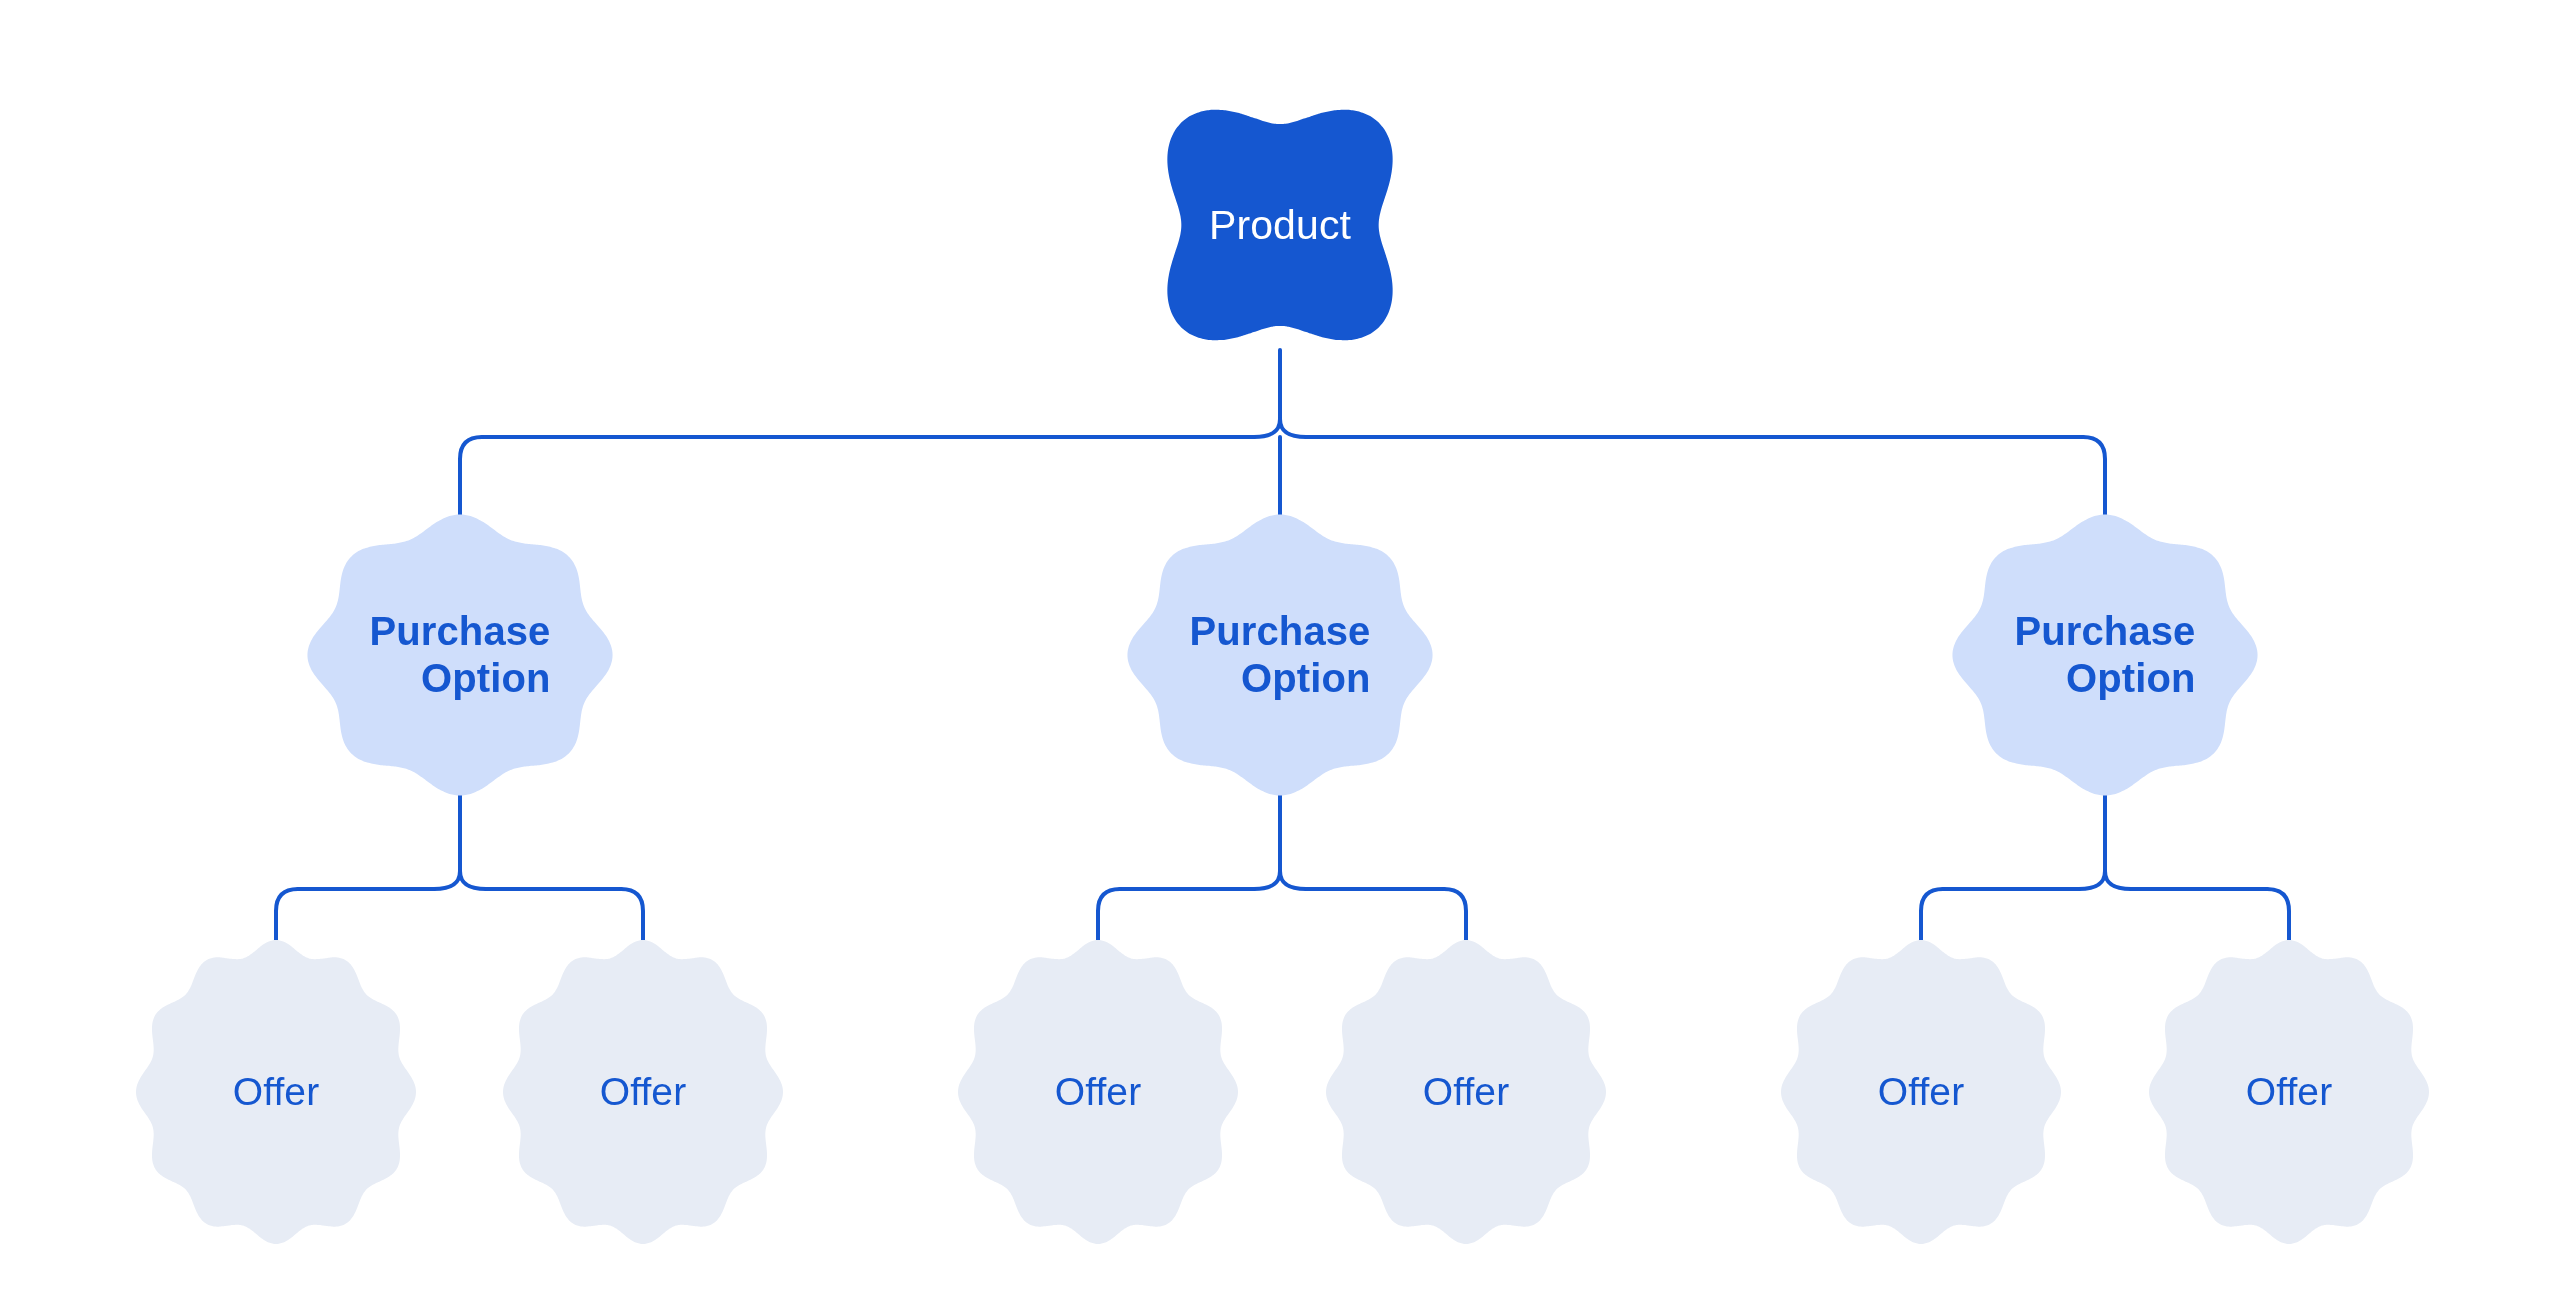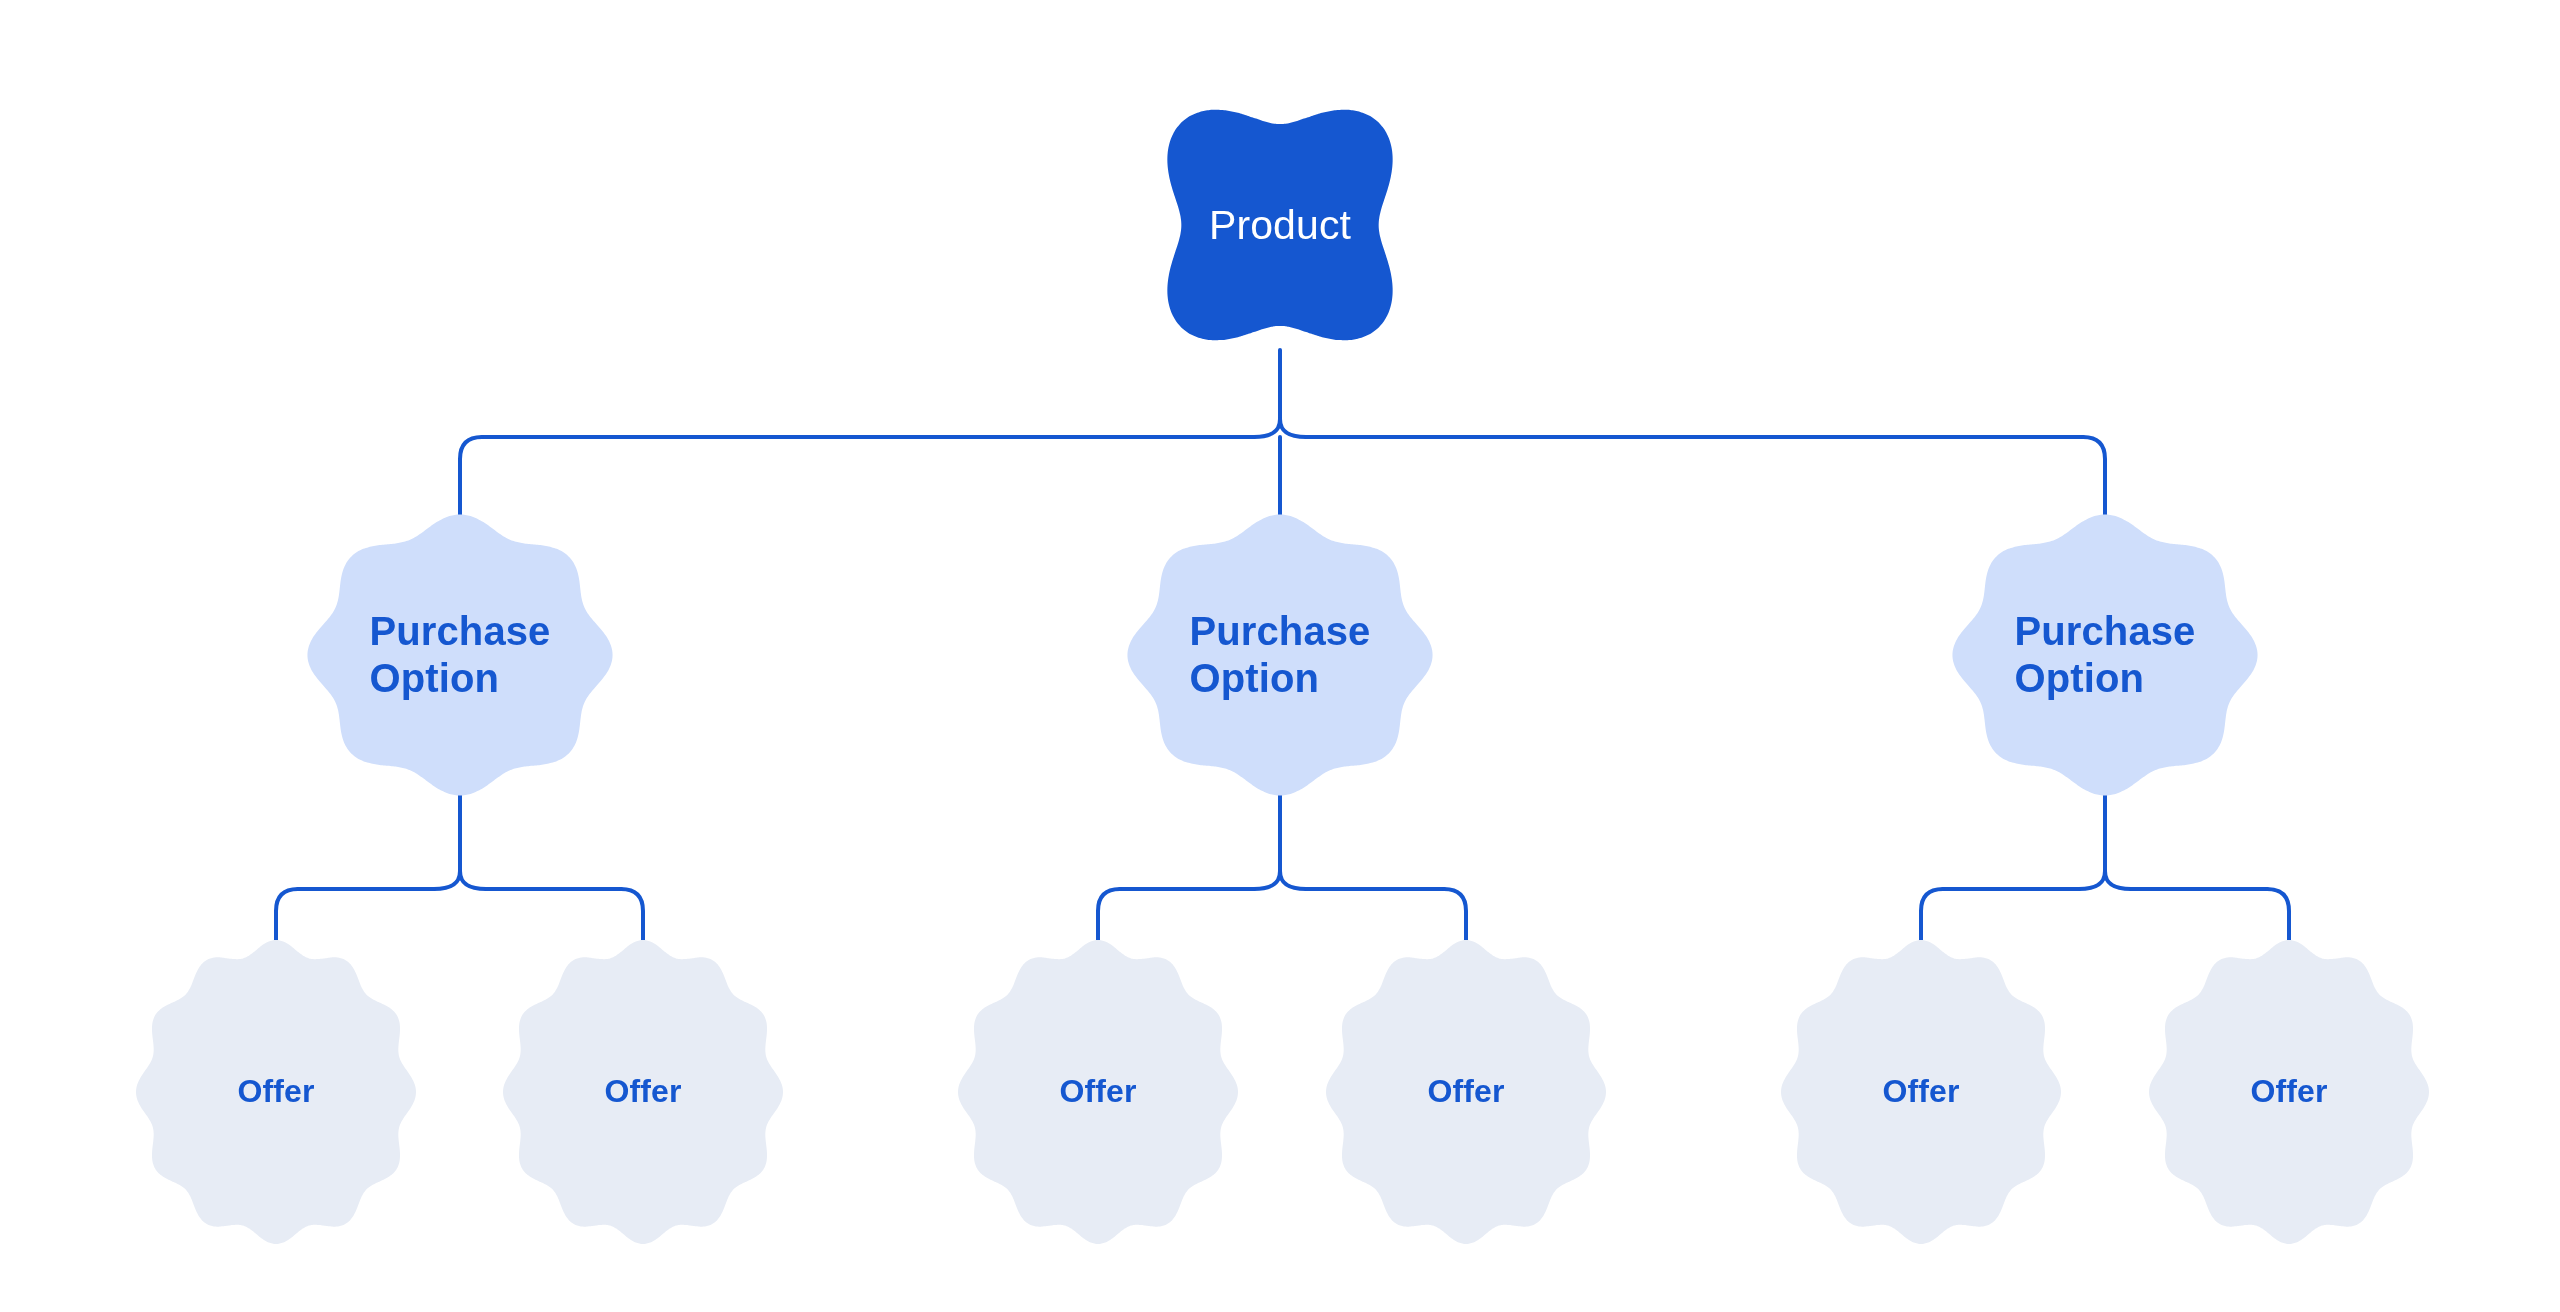--- a/index.html
+++ b/index.html
@@ -26,40 +26,40 @@
     left: 0;
     width: 2560px;
     height: 1312px;
     display: block;
   }
   .node-label {
     position: absolute;
     display: flex;
     align-items: center;
     justify-content: center;
-    text-align: left;
+    text-align: right;
     pointer-events: none;
     white-space: pre-line;
     line-height: 1.18;
     letter-spacing: 0.1px;
   }
   .label-product {
     color: #ffffff;
     font-size: 41px;
     font-weight: 400;
   }
   .label-option {
     color: #1557d0;
     font-size: 40px;
     font-weight: 700;
   }
   .label-offer {
     color: #1557d0;
-    font-size: 32px;
-    font-weight: 700;
+    font-size: 39px;
+    font-weight: 400;
   }
 </style>
 </head>
 <body>
 
 <div id="diagram-root">
 
   <svg id="diagram-svg" viewBox="0 0 2560 1312" xmlns="http://www.w3.org/2000/svg">
     <g id="connectors-layer">
         <path d="M 1280 350 L 1280 419" fill="none" stroke="#1557d0" stroke-width="4" stroke-linecap="round" stroke-linejoin="round"></path>

